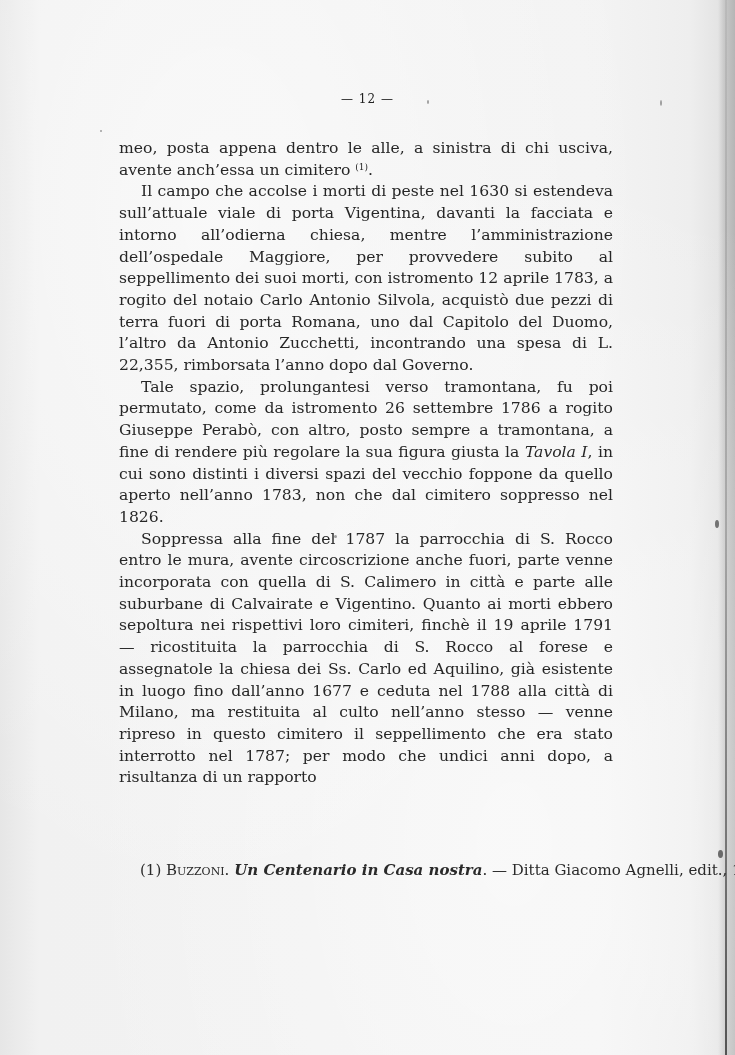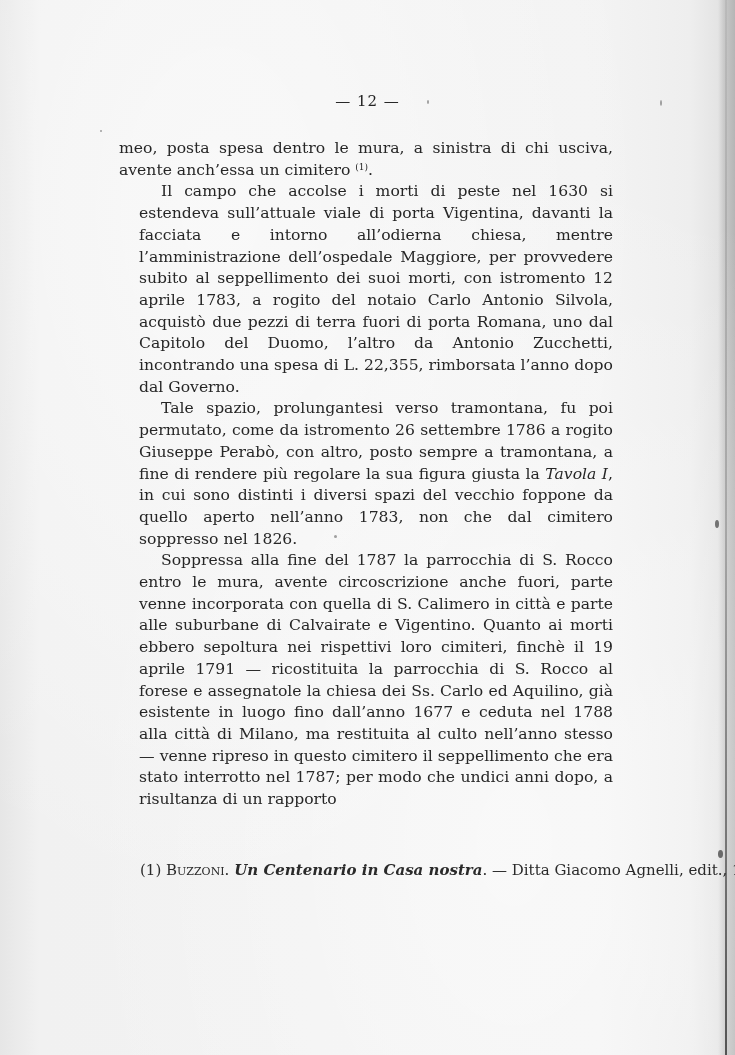--- a/index.html
+++ b/index.html
@@ -32,41 +32,40 @@
       width: 2px;
       height: 1055px;
       background: linear-gradient(to bottom, rgba(120,120,120,0.15), rgba(90,90,90,0.35) 50%, rgba(40,40,40,0.6) 85%, rgba(30,30,30,0.7));
     }
     .page-number {
       position: absolute;
       top: 92px;
       left: 0;
       width: 735px;
       text-align: center;
-      font-size: 15px;
+      font-size: 12px;
       letter-spacing: 1px;
       color: #222;
     }
     .text-block {
       position: absolute;
       left: 119px;
       top: 138px;
       width: 494px;
       font-size: 15.6px;
       line-height: 21.7px;
       text-align: justify;
       color: #262626;
     }
     .text-block p {
       margin: 0;
       text-indent: 0;
     }
     .text-block p.indent {
       text-indent: 22px;
-      margin-left: 20px;
     }
     sup.fnref {
       font-size: 9px;
       vertical-align: 5px;
       line-height: 0;
     }
     em.it {
     }
     .footnote {
       position: absolute;
@@ -94,21 +93,21 @@
   </style>
 </head>
 <body>
 
 <div class="page">
   <div class="binding-edge"></div>
 
   <div class="page-number">— 12 —</div>
 
   <div class="text-block" id="text-block">
-      <p><span>meo, posta spesa dentro le mura, a sinistra di chi usciva, avente anch’essa un cimitero </span><sup class="fnref">(1)</sup><span>.</span></p>
+      <p><span>meo, posta appena dentro le alle, a sinistra di chi usciva, avente anch’essa un cimitero </span><sup class="fnref">(1)</sup><span>.</span></p>
       <p class="indent"><span>Il campo che accolse i morti di peste nel 1630 si estendeva sull’attuale viale di porta Vigentina, davanti la facciata e intorno all’odierna chiesa, mentre l’amministrazione dell’ospedale Maggiore, per provvedere subito al seppellimento dei suoi morti, con istromento 12 aprile 1783, a rogito del notaio Carlo Antonio Silvola, acquistò due pezzi di terra fuori di porta Romana, uno dal Capitolo del Duomo, l’altro da Antonio Zucchetti, incontrando una spesa di L. 22,355, rimborsata l’anno dopo dal Governo.</span></p>
       <p class="indent"><span>Tale spazio, prolungantesi verso tramontana, fu poi permutato, come da istromento 26 settembre 1786 a rogito Giuseppe Perabò, con altro, posto sempre a tramontana, a fine di rendere più regolare la sua figura giusta la </span><em class="it">Tavola I</em><span>, in cui sono distinti i diversi spazi del vecchio foppone da quello aperto nell’anno 1783, non che dal cimitero soppresso nel 1826.</span></p>
       <p class="indent"><span>Soppressa alla fine del 1787 la parrocchia di S. Rocco entro le mura, avente circoscrizione anche fuori, parte venne incorporata con quella di S. Calimero in città e parte alle suburbane di Calvairate e Vigentino. Quanto ai morti ebbero sepoltura nei rispettivi loro cimiteri, finchè il 19 aprile 1791 — ricostituita la parrocchia di S. Rocco al forese e assegnatole la chiesa dei Ss. Carlo ed Aquilino, già esistente in luogo fino dall’anno 1677 e ceduta nel 1788 alla città di Milano, ma restituita al culto nell’anno stesso — venne ripreso in questo cimitero il seppellimento che era stato interrotto nel 1787; per modo che undici anni dopo, a risultanza di un rapporto</span></p>
     </div>
 
   <div class="footnote">
     <span>(1)</span>
     <span class="author">Buzzoni</span><span>.</span>
     <span class="title">Un Centenario in Casa nostra</span><span>. — Ditta Giacomo Agnelli, edit., 1892.</span>
   </div>

